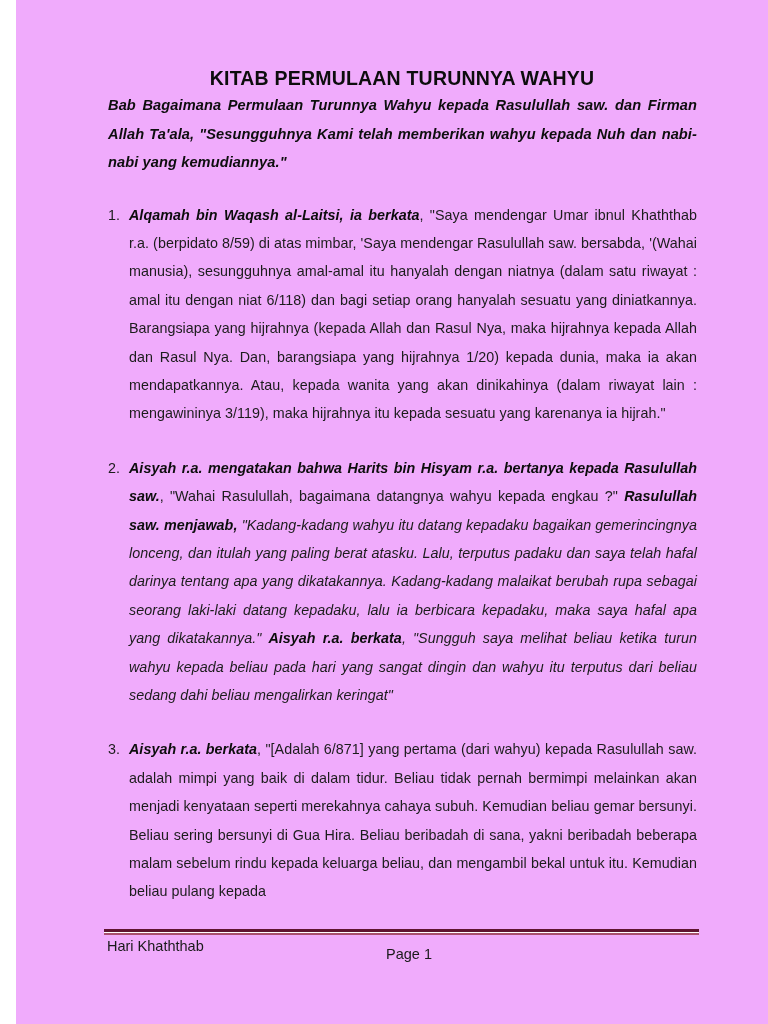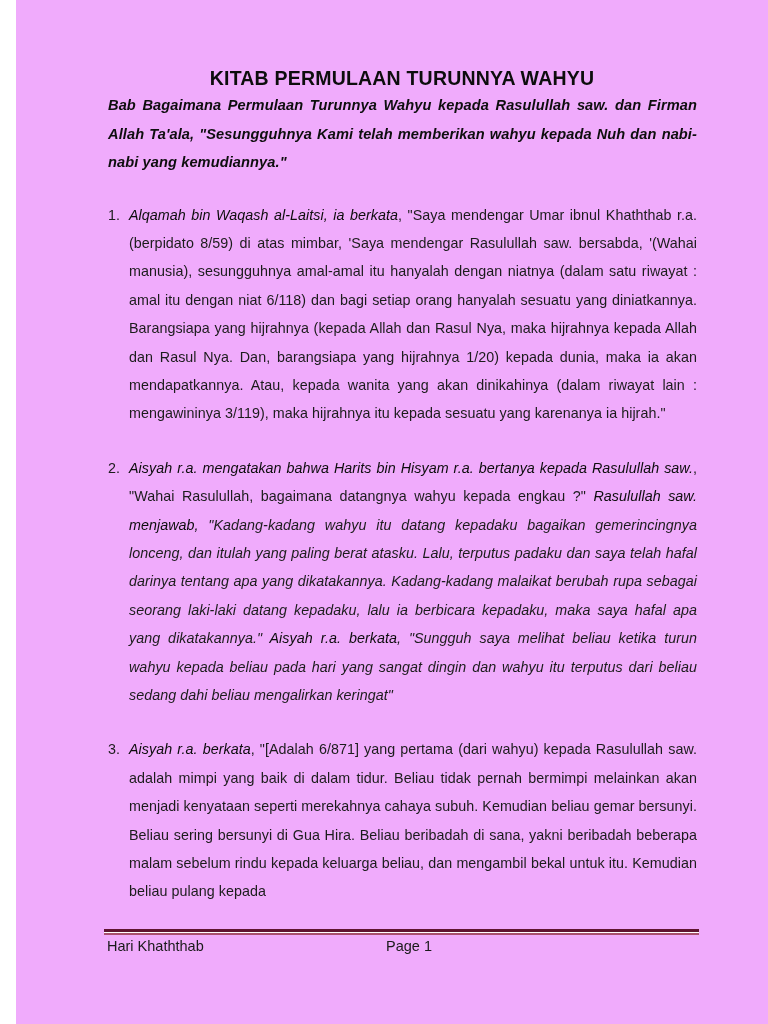--- a/index.html
+++ b/index.html
@@ -87,21 +87,21 @@
     top: 0;
     width: 16px;
     text-align: left;
     font-size: 14.3px;
     font-weight: normal;
     font-style: normal;
     color: #1c1c1c;
   }
 
   .seg-b {           
-    font-weight: normal;
+    font-weight: bold;
     font-style: italic;
     color: #0d0d0d;
   }
   .seg-i {           
     font-style: italic;
   }
   .seg-r {           
     font-style: normal;
     font-weight: normal;
   }
@@ -147,21 +147,21 @@
     position: absolute;
     left: 3px;
     top: 0;
     font-size: 14.5px;
     color: #1a1a1a;
     white-space: nowrap;
   }
   .footer-page {
     position: absolute;
     left: 282px;
-    top: 0;
+    top: 8px;
     font-size: 14.5px;
     color: #1a1a1a;
     white-space: nowrap;
   }
 </style>
 </head>
 <body>
 
 <div class="page">
 

